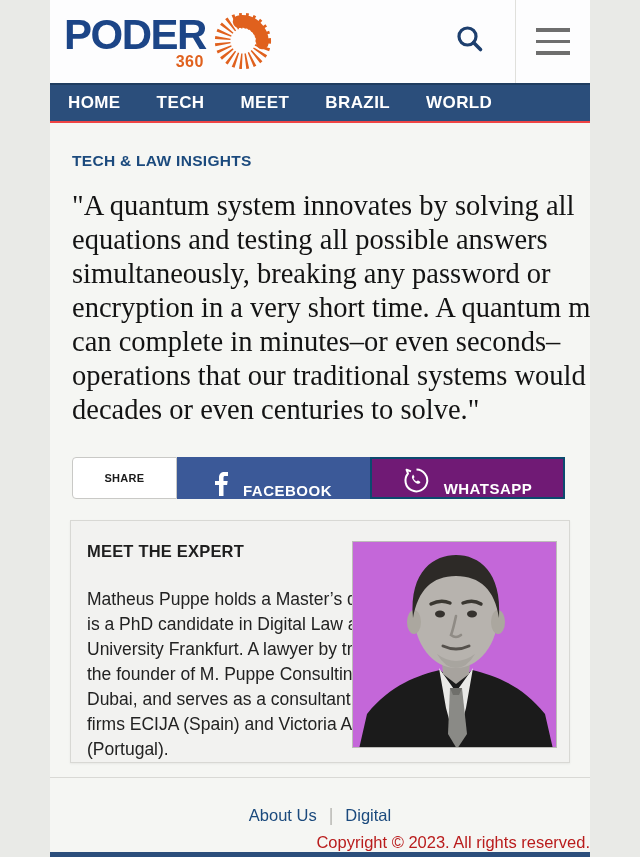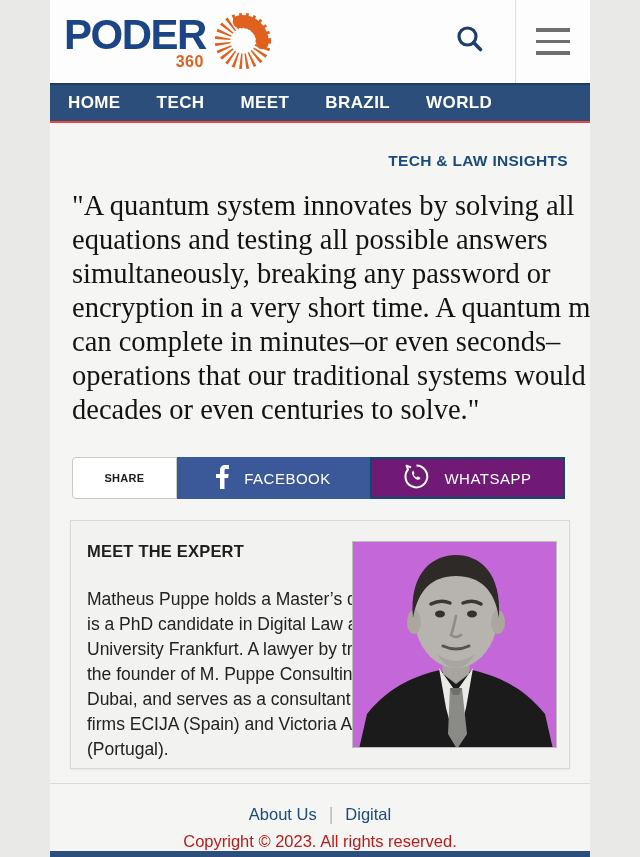--- a/index.html
+++ b/index.html
@@ -47,37 +47,36 @@
   .nav-item {
     color:#fff; font-weight:700; font-size:17px; letter-spacing:0.4px;
     text-decoration:none; cursor:pointer;
   }
 
   
   .main { padding:0 22px; flex-shrink:0; }
   .category {
     margin-top:29px; font-size:15.5px; font-weight:700; color:#1b4a7d;
     letter-spacing:0.3px;
-    text-align:right;
   }
   .quote {
     margin-top:19px; font-family:"Liberation Serif", serif; font-size:28.5px;
     line-height:34px; color:#131313; font-weight:500; width:596px;
   }
 
   
   .share-row { display:flex; margin-top:30px; height:42px; }
   .share-label {
     width:105px; background:#ffffff; border:1px solid #c9c9c6; border-radius:4px 0 0 4px;
     display:flex; align-items:center; justify-content:center;
     font-size:11px; font-weight:700; color:#1a1a1a; letter-spacing:0.3px;
   }
   .share-btn {
-    display:flex; align-items:center; justify-content:center; gap:14px;
-    border:none; cursor:pointer; color:#fff; font-weight:400; font-size:15px;
+    display:flex; align-items:flex-end; justify-content:center; gap:14px;
+    border:none; cursor:pointer; color:#fff; font-weight:700; font-size:15px;
     letter-spacing:0.5px; font-family:"Liberation Sans", sans-serif;
   }
   .btn-facebook { width:193px; background:#3b5998; }
   .btn-whatsapp { width:195px; background:#701a75; border:2px solid #0c4a6e; }
 
   
   .expert-box {
     position:relative; margin:21px 20px 0 20px; height:258px;
     background:#f2f2f0; border:1px solid #d8d8d4; border-radius:0;
     box-shadow:0 1px 2px rgba(0,0,0,0.06); padding:21px 16px 0 16px;
@@ -86,22 +85,22 @@
   .expert-bio {
     margin-top:26px; width:360px; font-size:17.5px; line-height:25px; color:#222;
   }
   .expert-photo {
     position:absolute; top:20px; right:12px; width:205px; height:207px;
     background:#c467d9; border:1px solid #bdbdb9; overflow:hidden;
   }
 
   
   .footer {
-    margin-top:14px; border-top:1px solid #d9d9d5; text-align:center;
-    padding-top:20px; flex-shrink:0;
+    margin-top:14px; border-top:1px solid #d9d9d5; text-align:right;
+    padding-top:27px; flex-shrink:0;
   }
   .footer-links {
     display:flex; justify-content:center; align-items:center; gap:12px;
     font-size:16.5px;
   }
   .footer-link { color:#1b4a7d; text-decoration:none; cursor:pointer; }
   .footer-sep { color:#b8b8b4; font-size:18px; }
   .copyright { margin-top:7px; font-size:16.5px; color:#b91c1c; }
   .bottom-bar { margin-top:auto; height:6px; background:#2b4e7b; flex-shrink:0; }
 </style>

